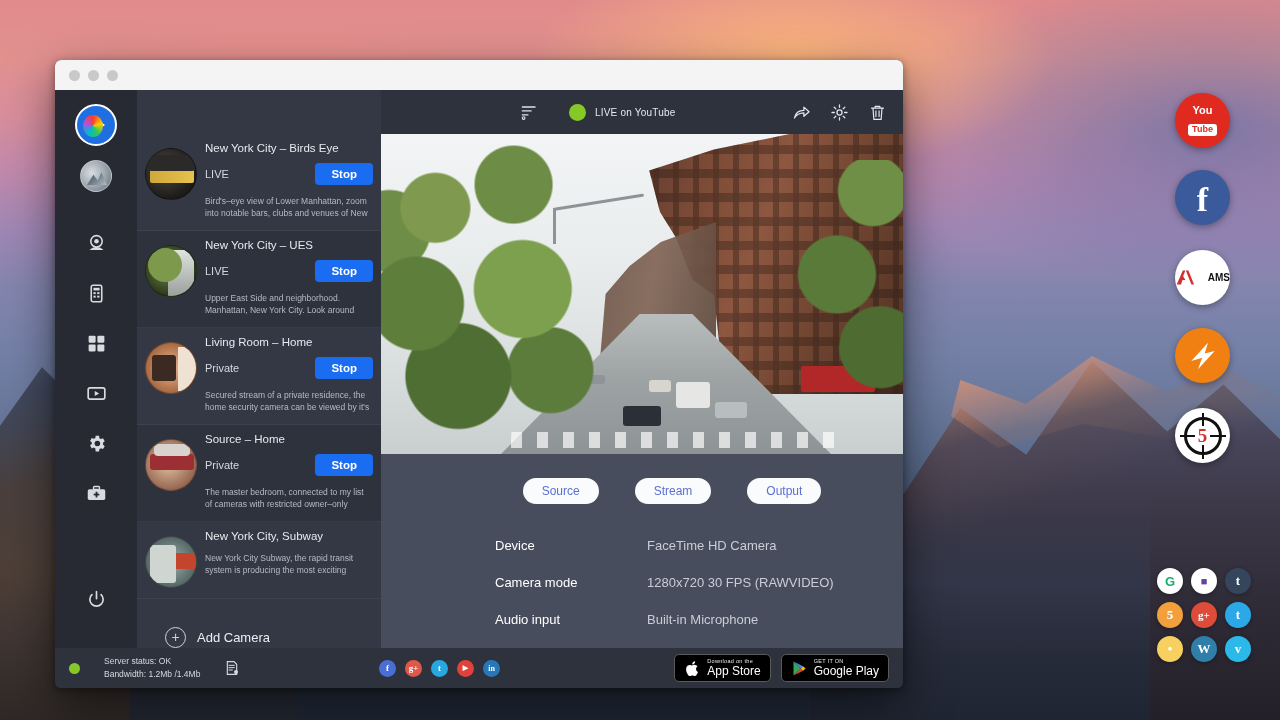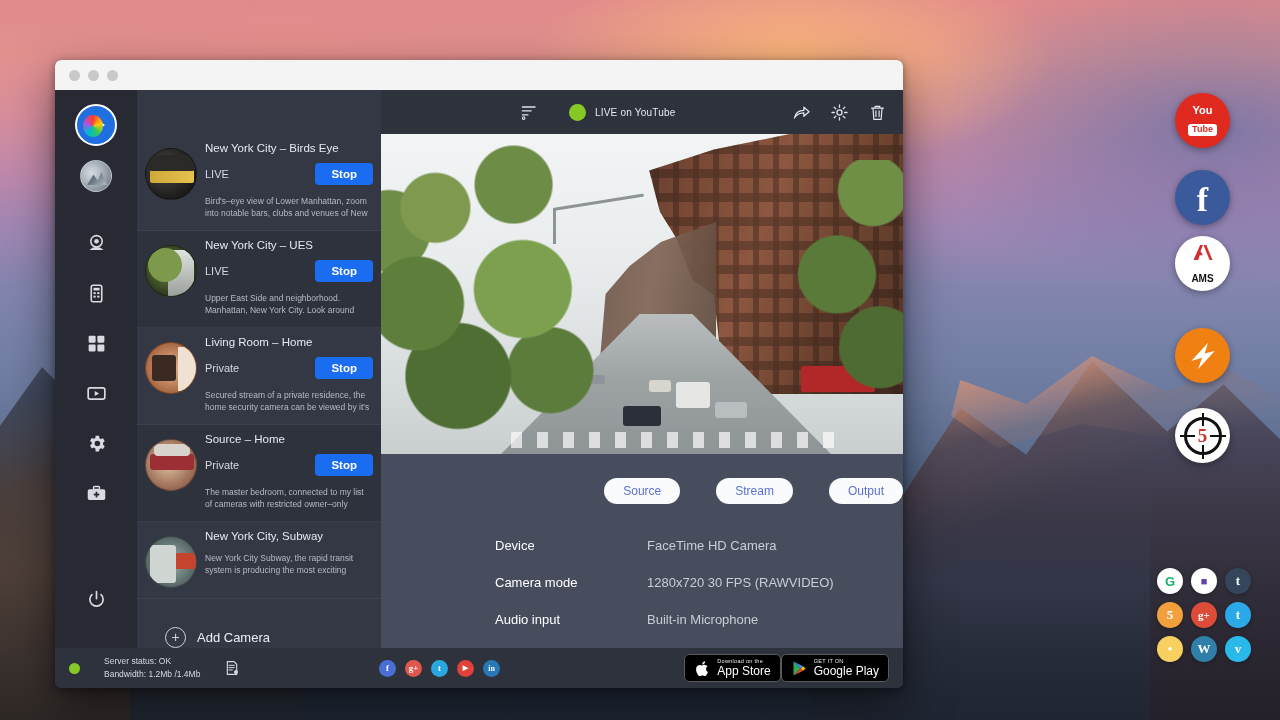--- a/index.html
+++ b/index.html
@@ -212,21 +212,21 @@
       radial-gradient(circle at 76% 72%, #4e6c32 0 40px, rgba(0,0,0,0) 42px);
   }
   .veh { position:absolute; border-radius: 3px; }
   #awning { position:absolute; right: 28px; bottom: 62px; width: 74px; height: 26px; background:#b22727; border-radius:2px; }
   #streetlight { position:absolute; left:172px; top:74px; width: 92px; height: 36px; }
   #streetlight::before { content:""; position:absolute; left:0; top:0; width:3px; height:36px; background:#8d9397; }
   #streetlight::after { content:""; position:absolute; left:0; top:0; width:92px; height:3px; background:#8d9397;
      border-radius:2px; transform: rotate(-9deg); transform-origin: left center; }
 
   
-  #pills { display: flex; justify-content: flex-end; gap: 36px; padding: 24px 0 0 60px; }
+  #pills { display: flex; justify-content: center; gap: 36px; padding: 24px 0 0 60px; }
   .pill {
     background: #fafbfc; color: #5b6fd6; border: none; border-radius: 14px;
     font-size: 12px; padding: 6px 19px; cursor: pointer;
     font-family: "Liberation Sans", sans-serif;
   }
 
   
   #info { padding: 34px 0 0 114px; }
   .info-row { display: flex; margin-bottom: 22px; align-items: baseline; }
   .info-label { width: 152px; font-size: 13px; color: #ffffff; }
@@ -237,21 +237,21 @@
     height: 40px; flex: 0 0 40px; background: #2e323d;
     display: flex; align-items: center; padding: 0 14px;
   }
   #status-left { display: flex; align-items: center; gap: 24px; width: 300px; }
   #status-dot { width: 11px; height: 11px; border-radius: 50%; background: #86c926; }
   #status-text { font-size: 8.5px; line-height: 1.5; color: #d6d9df; }
   #doc-icon { width: 16px; height: 16px; }
   #status-center { flex: 1; display: flex; align-items: center; gap: 9px; justify-content: flex-start; padding-left: 10px;}
   .soc { width: 17px; height: 17px; border-radius: 50%; display:flex; align-items:center; justify-content:center;
          font-size: 9px; color: #fff; font-weight: bold; font-family:"Liberation Serif", serif; }
-  #status-right { display: flex; align-items: center; border-radius: 11px; }
+  #status-right { display: flex; gap: 10px; align-items: center; border-radius: 11px; }
   .store-badge {
     background: #000; border: 1px solid #5a5a5a; border-radius: 5px; height: 28px;
     display: flex; align-items: center; gap: 6px; padding: 0 9px; cursor: pointer;
   }
   .store-badge .sb-text { line-height: 1.05; }
   .store-badge .sb-small { font-size: 5.5px; color: #e8e8e8; letter-spacing: .3px; display:block; }
   .store-badge .sb-big { font-size: 12px; color: #fff; display:block; font-family:"Liberation Sans", sans-serif; }
 
   
   .dock-big {
@@ -561,21 +561,21 @@
   <div class="dock-big" style="left:1175px;top:170px;background:#3b5a9b;">
     <span style="font-size:34px;font-weight:bold;color:#fff;font-family:'Liberation Serif',serif;line-height:.9;margin-top:5px;">f</span>
   </div>
 
   <div class="dock-big" style="left:1175px;top:328px;background:#f08012;">
     <svg viewBox="0 0 48 48" width="40" height="40">
         <path d="M10 30L30 8l-4 13 12-3L18 40l5-14z" fill="#fff"></path>
       </svg>
   </div>
 
-  <div class="dock-big" style="left:1175px;top:236px;background:#ffffff;flex-direction:column;gap:12px;">
+  <div class="dock-big" style="left:1175px;top:250px;background:#ffffff;gap:12px;">
     <svg viewBox="0 0 24 20" width="24" height="19">
         <path d="M2 18L9 2h3l-2.6 6.6L12 13H8.6L7 18z" fill="#d32f2f"></path>
         <path d="M22 18L15.5 2h-3L19 18z" fill="#d32f2f"></path>
       </svg>
     <span style="font-size:10px;font-weight:bold;color:#111;font-family:'Liberation Sans',sans-serif;margin-top:-1px;">AMS</span>
   </div>
 
   <div class="dock-big" style="left:1175px;top:408px;background:#ffffff;">
     <div style="position:relative;width:44px;height:44px;display:flex;align-items:center;justify-content:center;">
       <div style="position:absolute;inset:3px;border:3px solid #111;border-radius:50%;"></div>

